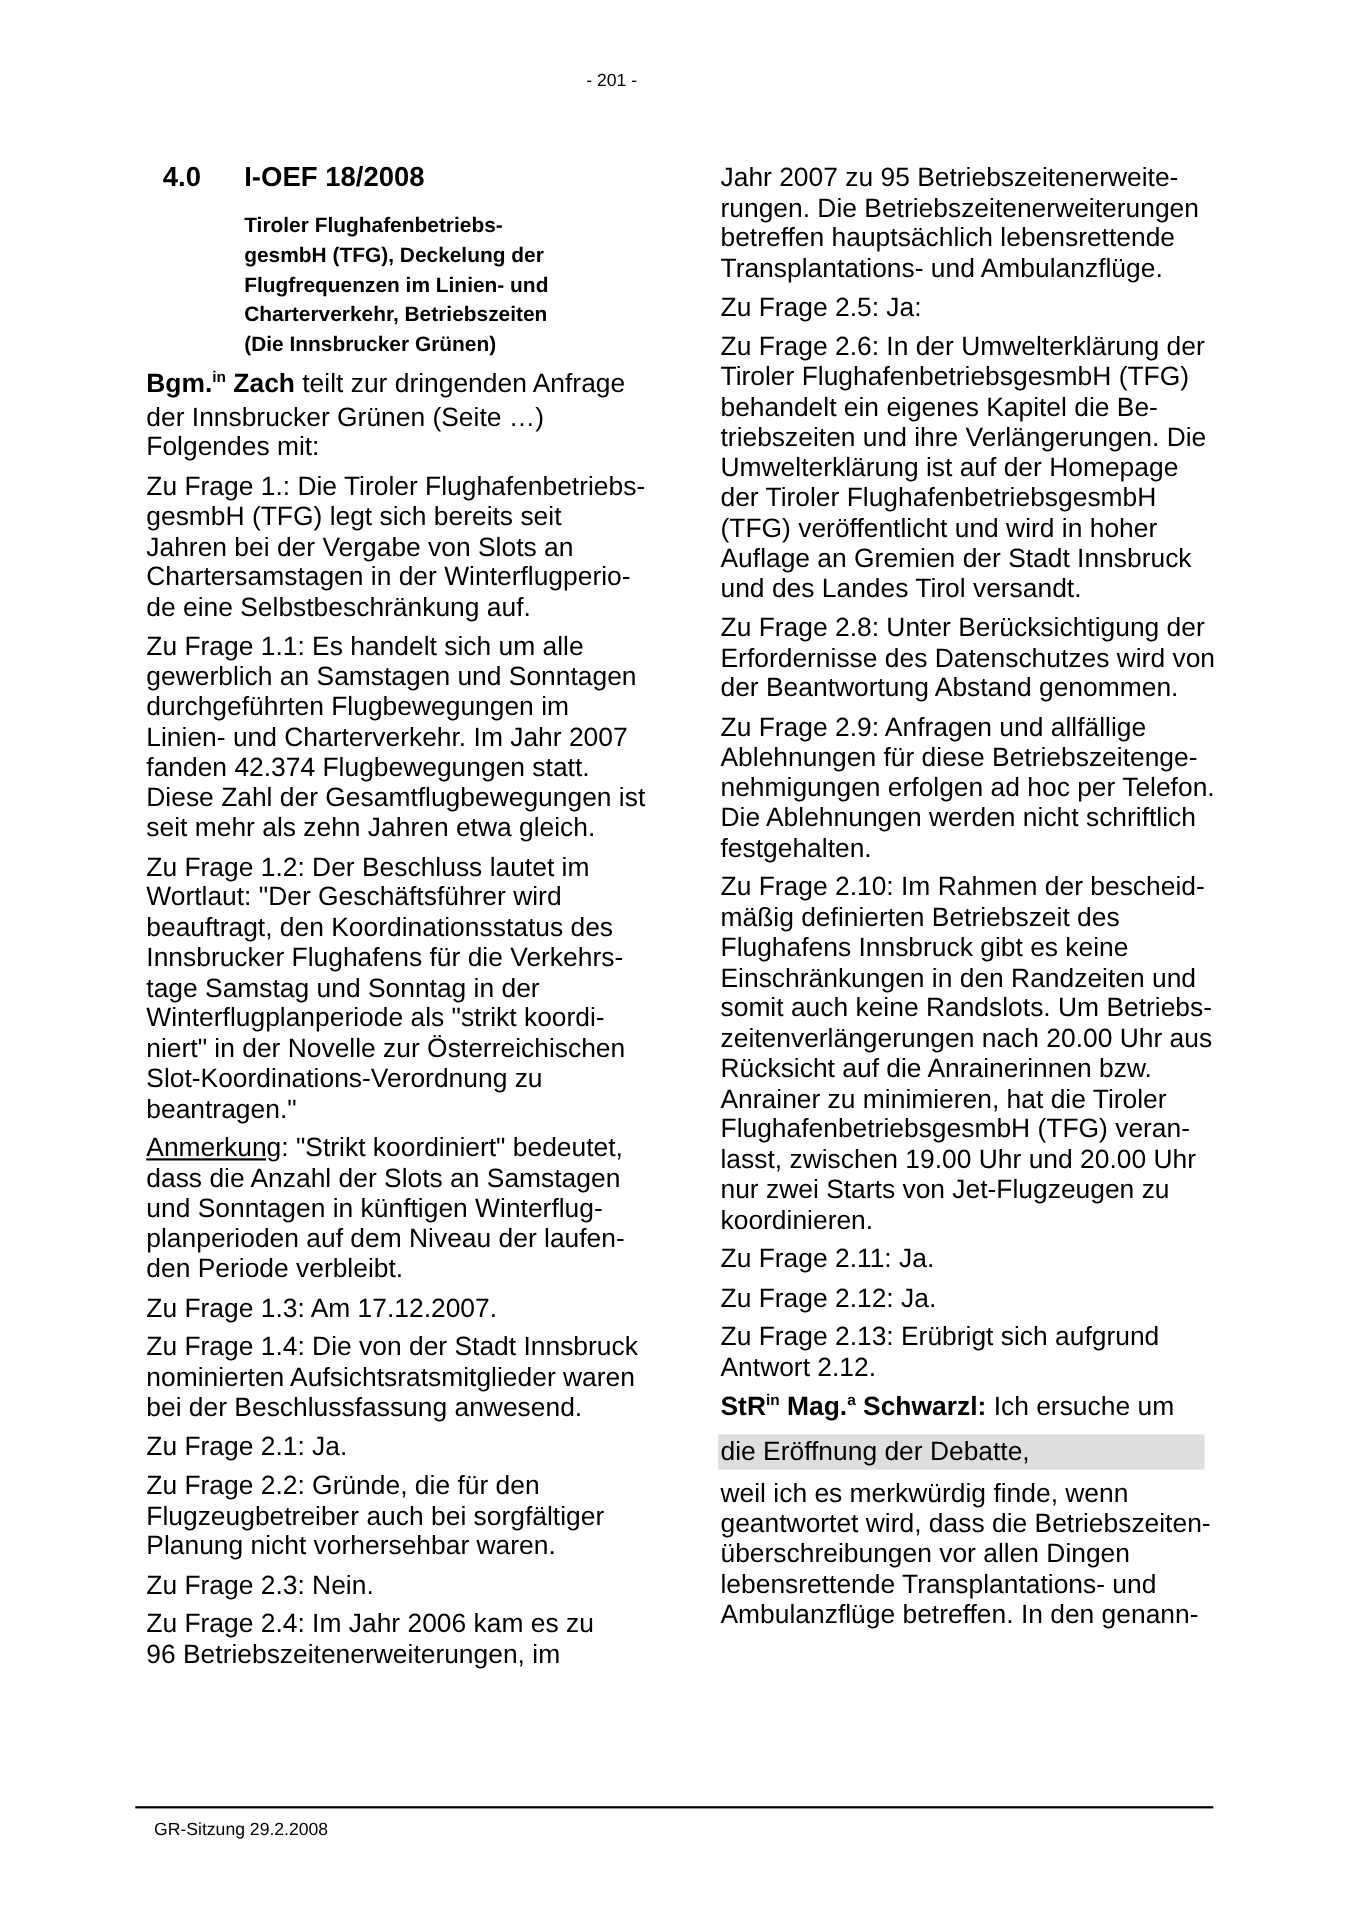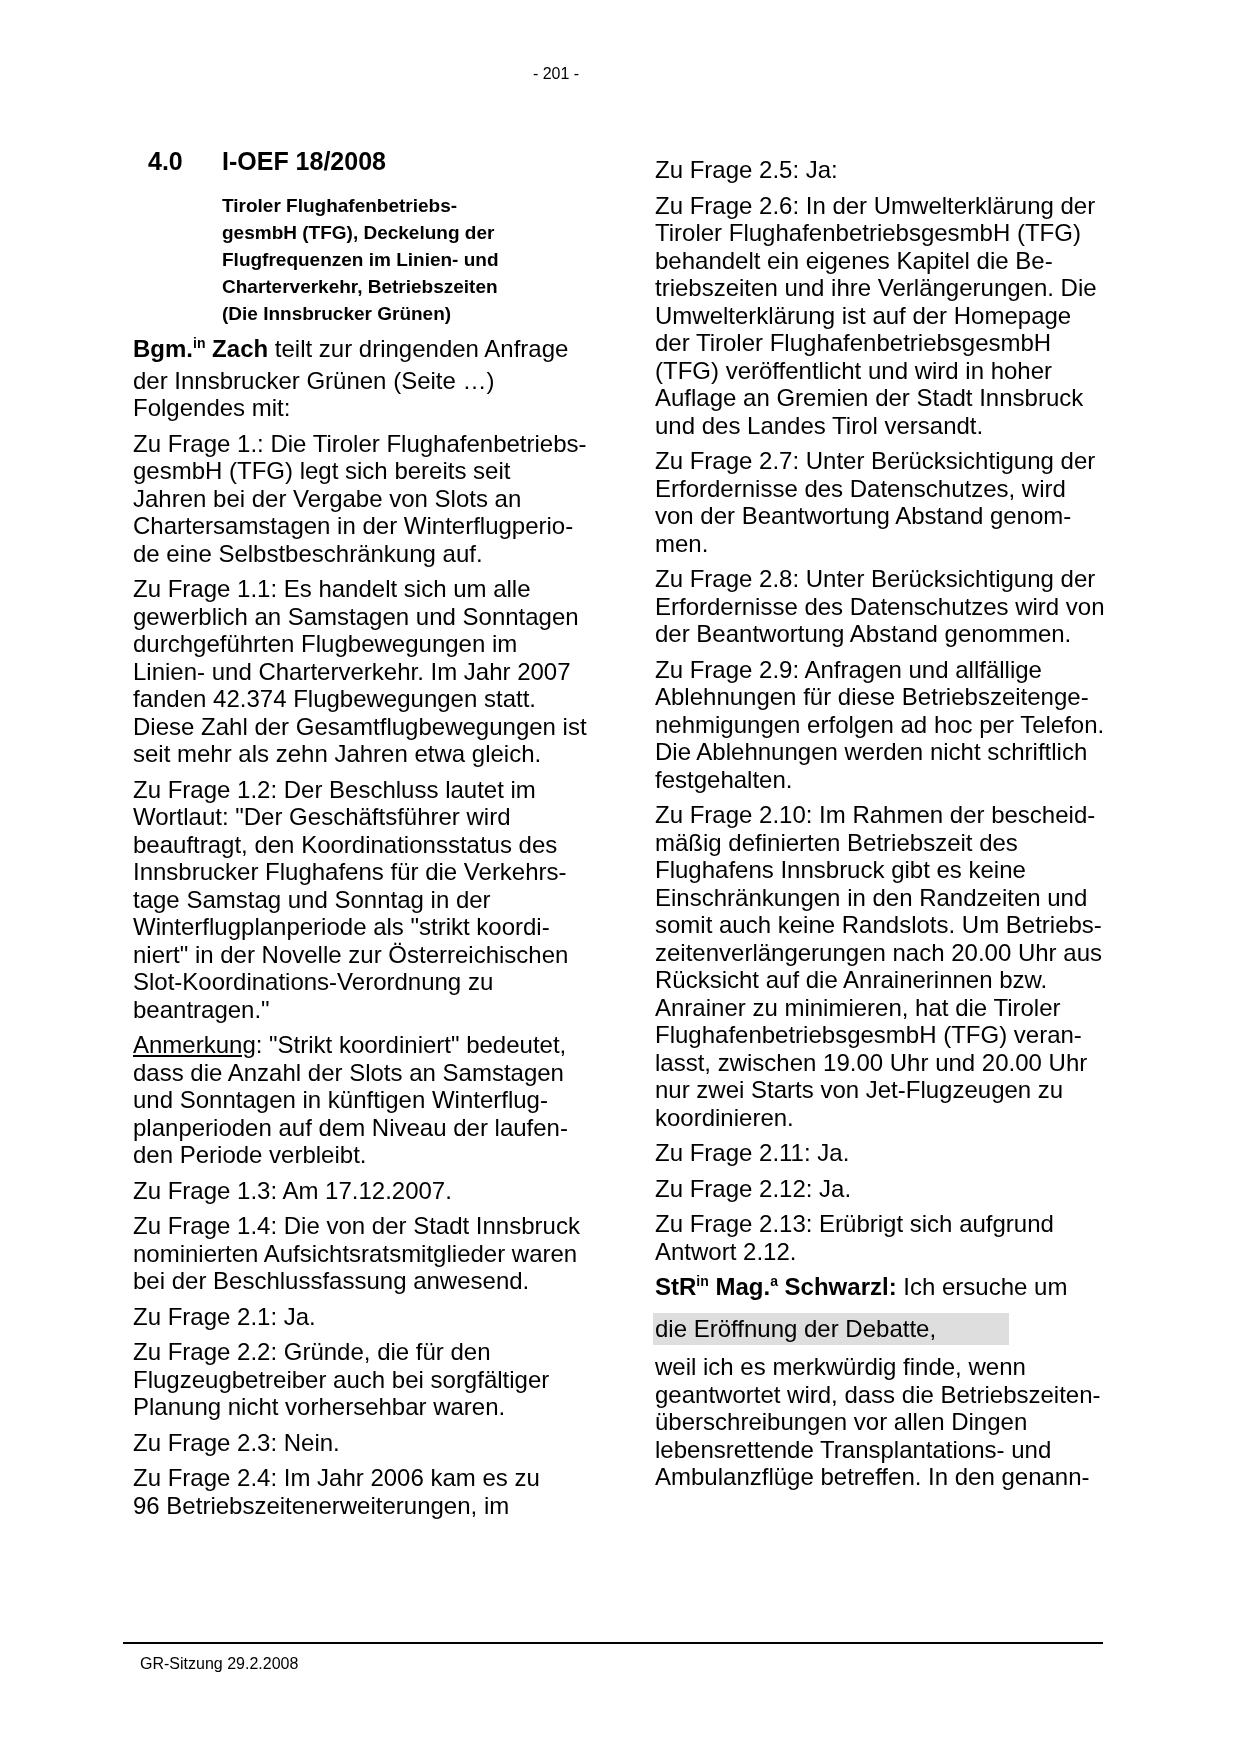--- a/index.html
+++ b/index.html
@@ -51,21 +51,21 @@
   b { font-weight: 700; }
   .sup {
     font-size: 14px;
     position: relative;
     top: -9px;
     text-align: center;
   }
   .underline { text-decoration: underline; }
   .highlight-line {
     margin: 8px 0 0 -2px;
-    width: 356px;
+    width: 442px;
     box-sizing: border-box;
     padding: 2px 0 3px 2px;
     font-size: 24px;
     line-height: 27.5px;
   }
   .footer-rule {
     position: absolute;
     left: 123px; top: 1642px;
     width: 980px; height: 2px;
     background: #000;
@@ -132,34 +132,34 @@
   <p class="para">Zu Frage 2.1: Ja.</p>
   <p class="para">Zu Frage 2.2: Gründe, die für den
 Flugzeugbetreiber auch bei sorgfältiger
 Planung nicht vorhersehbar waren.</p>
   <p class="para">Zu Frage 2.3: Nein.</p>
   <p class="para">Zu Frage 2.4: Im Jahr 2006 kam es zu
 96 Betriebszeitenerweiterungen, im</p>
 </div>
 
 <div class="col col-right">
+  <p class="para first">Jahr 2007 zu 95 Betriebszeitenerweite-
+rungen. Die Betriebszeitenerweiterungen
+betreffen hauptsächlich lebensrettende
+Transplantations- und Ambulanzflüge.</p>
   <p class="para">Zu Frage 2.5: Ja:</p>
   <p class="para">Zu Frage 2.6: In der Umwelterklärung der
 Tiroler FlughafenbetriebsgesmbH (TFG)
 behandelt ein eigenes Kapitel die Be-
 triebszeiten und ihre Verlängerungen. Die
 Umwelterklärung ist auf der Homepage
 der Tiroler FlughafenbetriebsgesmbH
 (TFG) veröffentlicht und wird in hoher
 Auflage an Gremien der Stadt Innsbruck
 und des Landes Tirol versandt.</p>
-  <p class="para">Zu Frage 2.7: Unter Berücksichtigung der
-Erfordernisse des Datenschutzes, wird
-von der Beantwortung Abstand genom-
-men.</p>
   <p class="para">Zu Frage 2.8: Unter Berücksichtigung der
 Erfordernisse des Datenschutzes wird von
 der Beantwortung Abstand genommen.</p>
   <p class="para">Zu Frage 2.9: Anfragen und allfällige
 Ablehnungen für diese Betriebszeitenge-
 nehmigungen erfolgen ad hoc per Telefon.
 Die Ablehnungen werden nicht schriftlich
 festgehalten.</p>
   <p class="para">Zu Frage 2.10: Im Rahmen der bescheid-
 mäßig definierten Betriebszeit des

